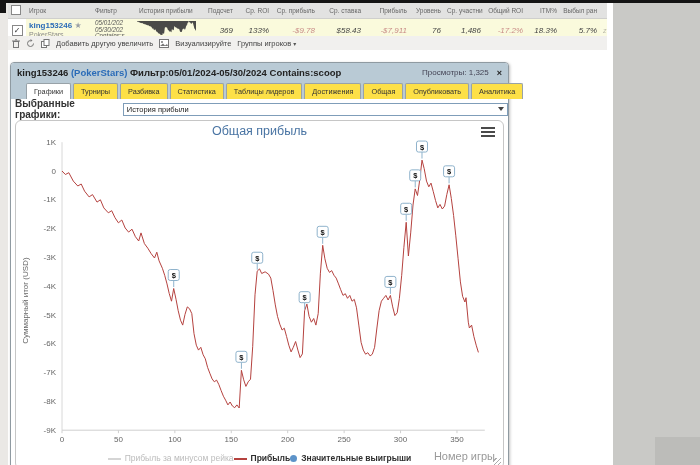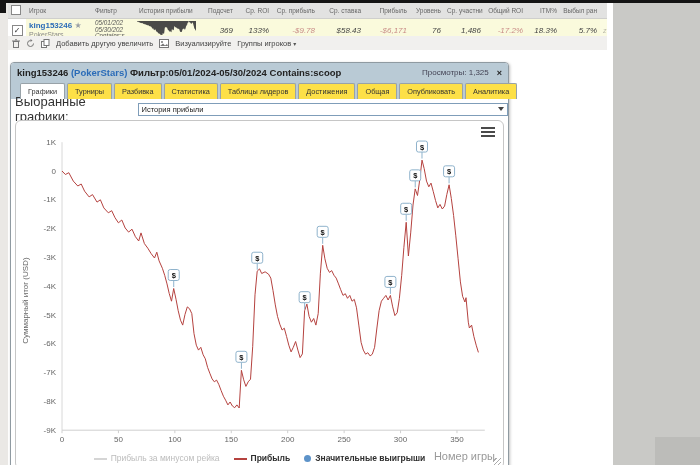--- a/index.html
+++ b/index.html
@@ -35,44 +35,44 @@
   
   #panel{left:10px;top:62px;width:497px;height:403px;background:#fff;border:1px solid #8f9aa1;
      border-radius:4px 4px 0 0;box-shadow:1px 1px 3px rgba(0,0,0,.25);}
   #panelheader{left:0;top:0;width:100%;height:19px;background:#b9cad5;border-radius:3px 3px 0 0;
      display:flex;align-items:center;padding:0 6px;box-sizing:border-box;}
   #paneltitle{font-size:9.5px;font-weight:bold;color:#222;white-space:nowrap;}
   #paneltitle .site{color:#2b6cb8;text-align:center;}
   #views{margin-left:auto;font-size:8px;color:#445;padding-right:8px;}
   #closex{font-size:9px;color:#222;font-weight:bold;cursor:pointer;}
   #tabs{left:0;top:19px;width:100%;height:17px;background:#b9cad5;display:flex;
-     align-items:flex-end;padding-left:9px;box-sizing:border-box;}
+     align-items:flex-end;padding-left:15px;box-sizing:border-box;}
   .tab{background:#fde047;border:1px solid #98a2a8;border-bottom:none;border-radius:2px 2px 0 0;
      font-size:7.3px;color:#333;padding:3px 7px 3px;margin-right:2px;white-space:nowrap;}
   .tab.active{background:#fff;position:relative;z-index:2;}
   #panelbody{left:0;top:36px;width:100%;height:367px;background:#fff;}
   #selectrow{left:4px;top:3px;height:14px;display:flex;align-items:center;gap:4px;}
-  #selectlabel{font-size:13px;color:#333;}
+  #selectlabel{font-size:10px;color:#333;font-weight:bold;}
   #graphselect{width:400px;height:13px;border:1px solid #7f9db9;background:#fff;display:flex;
      align-items:center;justify-content:space-between;padding:0 3px;box-sizing:border-box;}
   #graphselect .selval{font-size:7.5px;color:#222;}
   .dropcaret{width:0;height:0;border-left:3.5px solid transparent;border-right:3.5px solid transparent;
      border-top:4px solid #444;}
   
   #chartbox{left:4px;top:21px;width:487px;height:347px;border:1px solid #c6c6c6;border-radius:6px;
      background:#fff;}
   #charttitle{left:0;top:3px;width:100%;text-align:center;font-size:12.5px;color:#4974a3;}
   #chartsubtitle{left:0;top:17px;width:100%;text-align:center;font-size:8px;color:#555;}
   #chartmenu{right:8px;top:6px;width:14px;height:11px;cursor:pointer;}
   #chartmenu div{height:2px;background:#4a4a4a;margin-bottom:2px;}
   #plotsvg{left:0;top:19px;}
   .tick{font-size:8px;fill:#666;}
   .dollar{font-size:7.5px;font-weight:bold;fill:#111;}
   #legend{left:0;bottom:5px;width:100%;display:flex;justify-content:center;align-items:center;
-     gap:14px;font-size:8.5px;}
+     font-size:8.5px;}
   .leg-dash{display:inline-block;width:13px;height:2px;vertical-align:middle;margin-right:4px;}
   .leg-dot{display:inline-block;width:7px;height:7px;border-radius:50%;vertical-align:middle;margin-right:4px;}
   .leg-muted{color:#bcbcbc;}
   .leg-strong{color:#2e2e2e;font-weight:bold;}
   #xaxistitle{right:8px;bottom:6px;font-size:11px;color:#999;}
   #resizer{right:2px;bottom:2px;width:8px;height:8px;
      background:repeating-linear-gradient(135deg,transparent 0 2px,#aaa 2px 3px);cursor:nwse-resize;}
 </style>
 </head>
 <body>
@@ -134,21 +134,21 @@
       </td>
       <td style="padding:1px">
         <svg width="60" height="17">
               <polygon points="0,0 0.0,0.5 0.5,0.7 1.0,0.6 1.6,1.1 2.3,1.4 2.8,1.2 3.2,1.7 3.9,2.0 4.4,1.9 5.0,2.3 5.5,2.1 6.0,2.6 6.6,2.9 7.1,2.8 7.6,3.2 8.1,3.5 8.6,3.3 9.1,3.8 9.6,4.0 10.0,3.8 10.5,4.3 11.0,4.5 11.3,4.0 11.8,4.7 12.3,4.9 12.8,5.2 13.3,5.5 13.6,5.2 13.9,5.6 14.4,6.1 14.7,6.5 15.1,7.0 15.4,7.5 15.7,8.0 16.0,7.2 16.4,7.8 16.7,8.5 17.0,9.0 17.3,9.3 17.7,8.7 18.0,8.3 18.3,8.4 18.6,8.7 19.0,9.8 19.3,10.5 19.6,10.8 19.9,10.6 20.3,11.0 20.6,11.3 20.9,11.8 21.2,12.1 21.5,12.4 21.9,12.6 22.2,12.5 22.5,12.7 22.8,13.1 23.2,13.4 23.5,13.6 23.8,13.9 24.1,13.7 24.5,14.0 24.8,14.1 25.1,13.9 25.4,14.1 25.8,11.9 26.1,12.5 26.4,12.8 26.7,12.6 27.1,12.4 27.4,10.6 27.7,7.6 28.0,6.2 28.4,6.1 28.7,6.4 29.2,6.3 29.6,6.4 30.0,6.6 30.3,7.3 30.6,8.2 30.9,8.8 31.3,9.3 31.6,9.6 31.9,9.5 32.2,10.0 32.6,10.5 32.9,10.9 33.2,10.6 33.5,10.3 33.9,10.8 34.2,11.2 34.5,11.0 34.8,8.5 35.2,8.1 35.5,8.8 35.8,9.2 36.1,8.9 36.5,9.3 36.8,8.7 37.1,6.4 37.4,4.8 37.7,5.5 38.1,6.1 38.4,6.3 38.7,6.2 39.0,6.5 39.4,6.6 39.7,7.0 40.0,7.3 40.3,7.6 40.7,7.5 41.0,7.8 41.3,7.6 41.6,8.0 42.0,7.9 42.3,8.3 42.6,9.3 42.9,10.3 43.3,10.8 43.6,11.0 43.9,10.9 44.2,11.1 44.6,11.0 44.9,10.6 45.2,9.5 45.5,8.5 45.8,8.0 46.2,7.8 46.5,7.6 46.8,7.9 47.1,7.6 47.5,8.3 47.8,8.8 48.1,8.6 48.4,7.8 48.8,6.5 49.1,4.9 49.4,3.4 49.7,5.4 50.1,4.0 50.4,2.4 50.7,1.5 51.0,1.9 51.4,1.0 51.7,-0.1 52.0,0.4 52.3,1.1 52.6,1.4 53.0,1.2 53.3,1.7 53.6,2.2 53.9,2.6 54.3,2.4 54.6,2.7 54.9,2.5 55.2,1.9 55.6,1.3 55.9,2.1 56.2,3.1 56.5,4.2 56.9,5.5 57.2,6.9 57.5,7.7 57.8,8.0 58.0,7.8 58.3,9.2 58.5,9.5 58.8,9.3 59.1,10.0 59.5,10.5 59.8,10.9 59.8,0" fill="#4a4a48"></polygon>
             </svg>
       </td>
       <td class="num">369</td>
       <td class="num">133%</td>
       <td class="num neg">-$9.78</td>
       <td class="num">$58.43</td>
-      <td class="num neg">-$6,171</td>
+      <td class="num neg">-$7,911</td>
       <td class="num">76</td>
       <td class="num">1,486</td>
       <td class="num neg">-17.2%</td>
       <td class="num">18.3%</td>
       <td class="num">5.7%</td>
       <td style="background:#fbfbe2"><span class="tailglyph">z</span></td>
     </tr>
   </tbody>
     </table>
 </div>
@@ -207,20 +207,21 @@
   </div>
   <div class="abs" id="panelbody">
     <div class="abs" id="selectrow">
       <span id="selectlabel">Выбранные графики:</span>
       <div id="graphselect">
         <span class="selval">История прибыли</span>
         <span class="dropcaret"></span>
       </div>
     </div>
     <div class="abs" id="chartbox">
+      <div class="abs" id="charttitle">Общая прибыль</div>
       <div class="abs" id="chartmenu">
           <div></div>
           <div></div>
           <div></div>
         </div>
       <svg class="abs" id="plotsvg" width="485" height="312">
           <line x1="46" y1="2.1999999999999993" x2="46" y2="290.2" stroke="#d8d8d8" stroke-width="1"></line>
           <line x1="46" y1="290.2" x2="468.802" y2="290.2" stroke="#cfcfcf" stroke-width="1"></line>
           <line x1="46" y1="290.2" x2="46" y2="293.2" stroke="#cfcfcf"></line>
           <text x="46" y="302.2" text-anchor="middle" class="tick">0</text>

